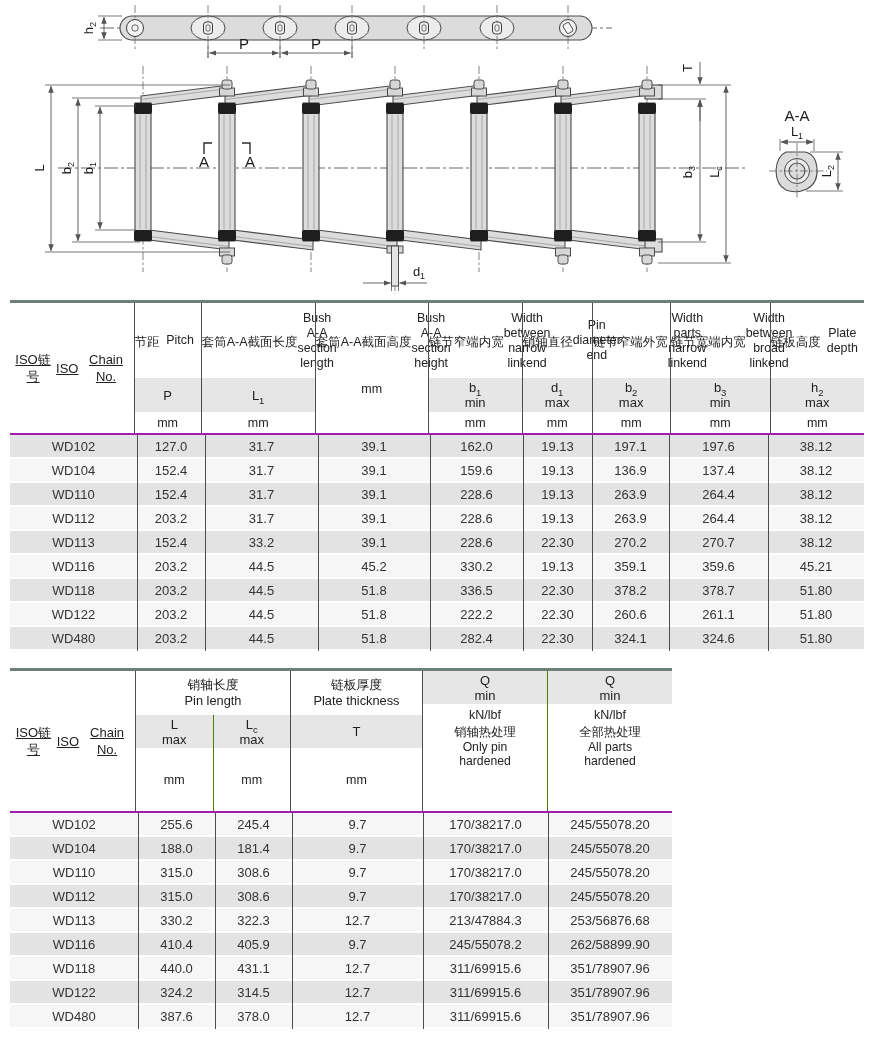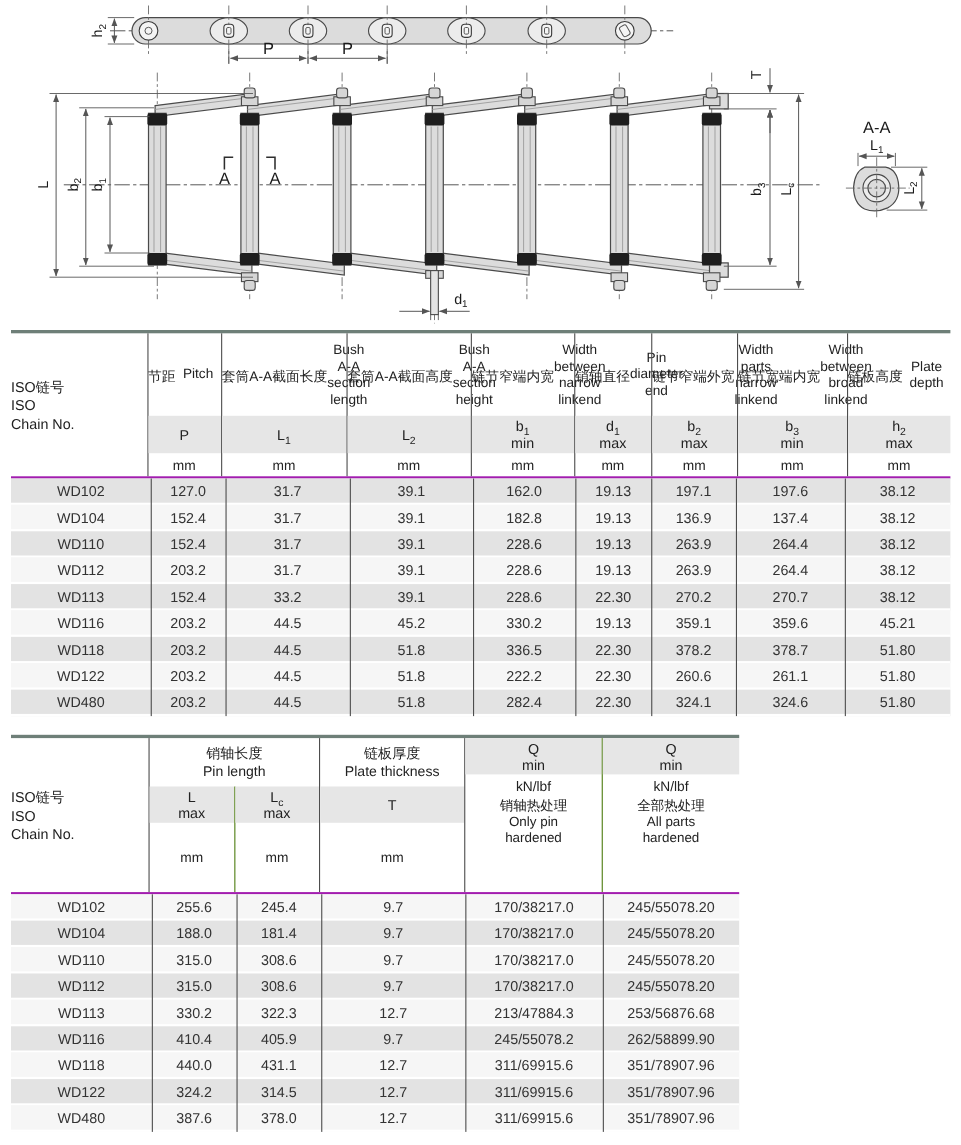--- a/index.html
+++ b/index.html
@@ -32,22 +32,22 @@
   .thead{display:flex;border-top:3px solid #6e7f78;}
   .hcol{display:flex;flex-direction:column;}
   .bl{border-left:1px solid #4d4d4d;}
   .h-title{height:75px;display:flex;align-items:center;}
   .h-zh{font-size:12.5px;line-height:17px;margin-top:4px;white-space:nowrap;}
   .h-en{flex:1;display:flex;align-items:center;justify-content:center;text-align:center;
         font-size:12.4px;line-height:15px;white-space:pre-line;}
   .h-band{height:34px;background:#e6e6e6;display:flex;flex-direction:column;
           align-items:center;justify-content:center;font-size:13px;line-height:15px;}
   .h-unit{height:21px;display:flex;align-items:center;justify-content:center;font-size:12.5px;}
-  .iso-cell{display:flex;flex-direction:column;align-items:flex-start;justify-content:center;
-            font-size:13px;line-height:17px;text-align:center;}
+  .iso-cell{display:flex;flex-direction:row;align-items:center;justify-content:center;
+            font-size:13px;line-height:17px;text-align:center;text-decoration:underline;}
   sub{font-size:9.5px;line-height:0;}
 
   .tbody{position:relative;border-top:2px solid #a21caf;}
   .trow{display:flex;height:22px;border-bottom:2px solid #fff;align-items:center;}
   .trow:nth-child(odd){background:#e3e3e3;}
   .trow:nth-child(even){background:#f6f6f6;}
   .td{text-align:center;font-size:13px;color:#333;}
   .vl{position:absolute;top:0;bottom:0;width:1px;background:#4d4d4d;}
 
   
@@ -282,24 +282,20 @@
           </div>
         <div class="h-unit">mm</div>
       </div>
       <div class="hcol t1c3 bl">
         <div class="h-title">
             <div class="h-zh">套筒A-A截面高度</div>
             <div class="h-en">Bush
 A-A section
 height</div>
           </div>
-        <div class="h-band">
-            <div><span>L</span><sub>2</sub></div>
-            <div></div>
-          </div>
         <div class="h-unit">mm</div>
       </div>
       <div class="hcol t1c4 bl">
         <div class="h-title">
             <div class="h-zh">链节窄端内宽</div>
             <div class="h-en">Width between
 narrow
 linkend</div>
           </div>
         <div class="h-band">
@@ -378,21 +374,21 @@
           <div class="td t1c5">19.13</div>
           <div class="td t1c6">197.1</div>
           <div class="td t1c7">197.6</div>
           <div class="td t1c8">38.12</div>
         </div>
       <div class="trow">
           <div class="td t1c0">WD104</div>
           <div class="td t1c1">152.4</div>
           <div class="td t1c2">31.7</div>
           <div class="td t1c3">39.1</div>
-          <div class="td t1c4">182.8</div>
+          <div class="td t1c4">159.6</div>
           <div class="td t1c5">19.13</div>
           <div class="td t1c6">136.9</div>
           <div class="td t1c7">137.4</div>
           <div class="td t1c8">38.12</div>
         </div>
       <div class="trow">
           <div class="td t1c0">WD110</div>
           <div class="td t1c1">152.4</div>
           <div class="td t1c2">31.7</div>
           <div class="td t1c3">39.1</div>

